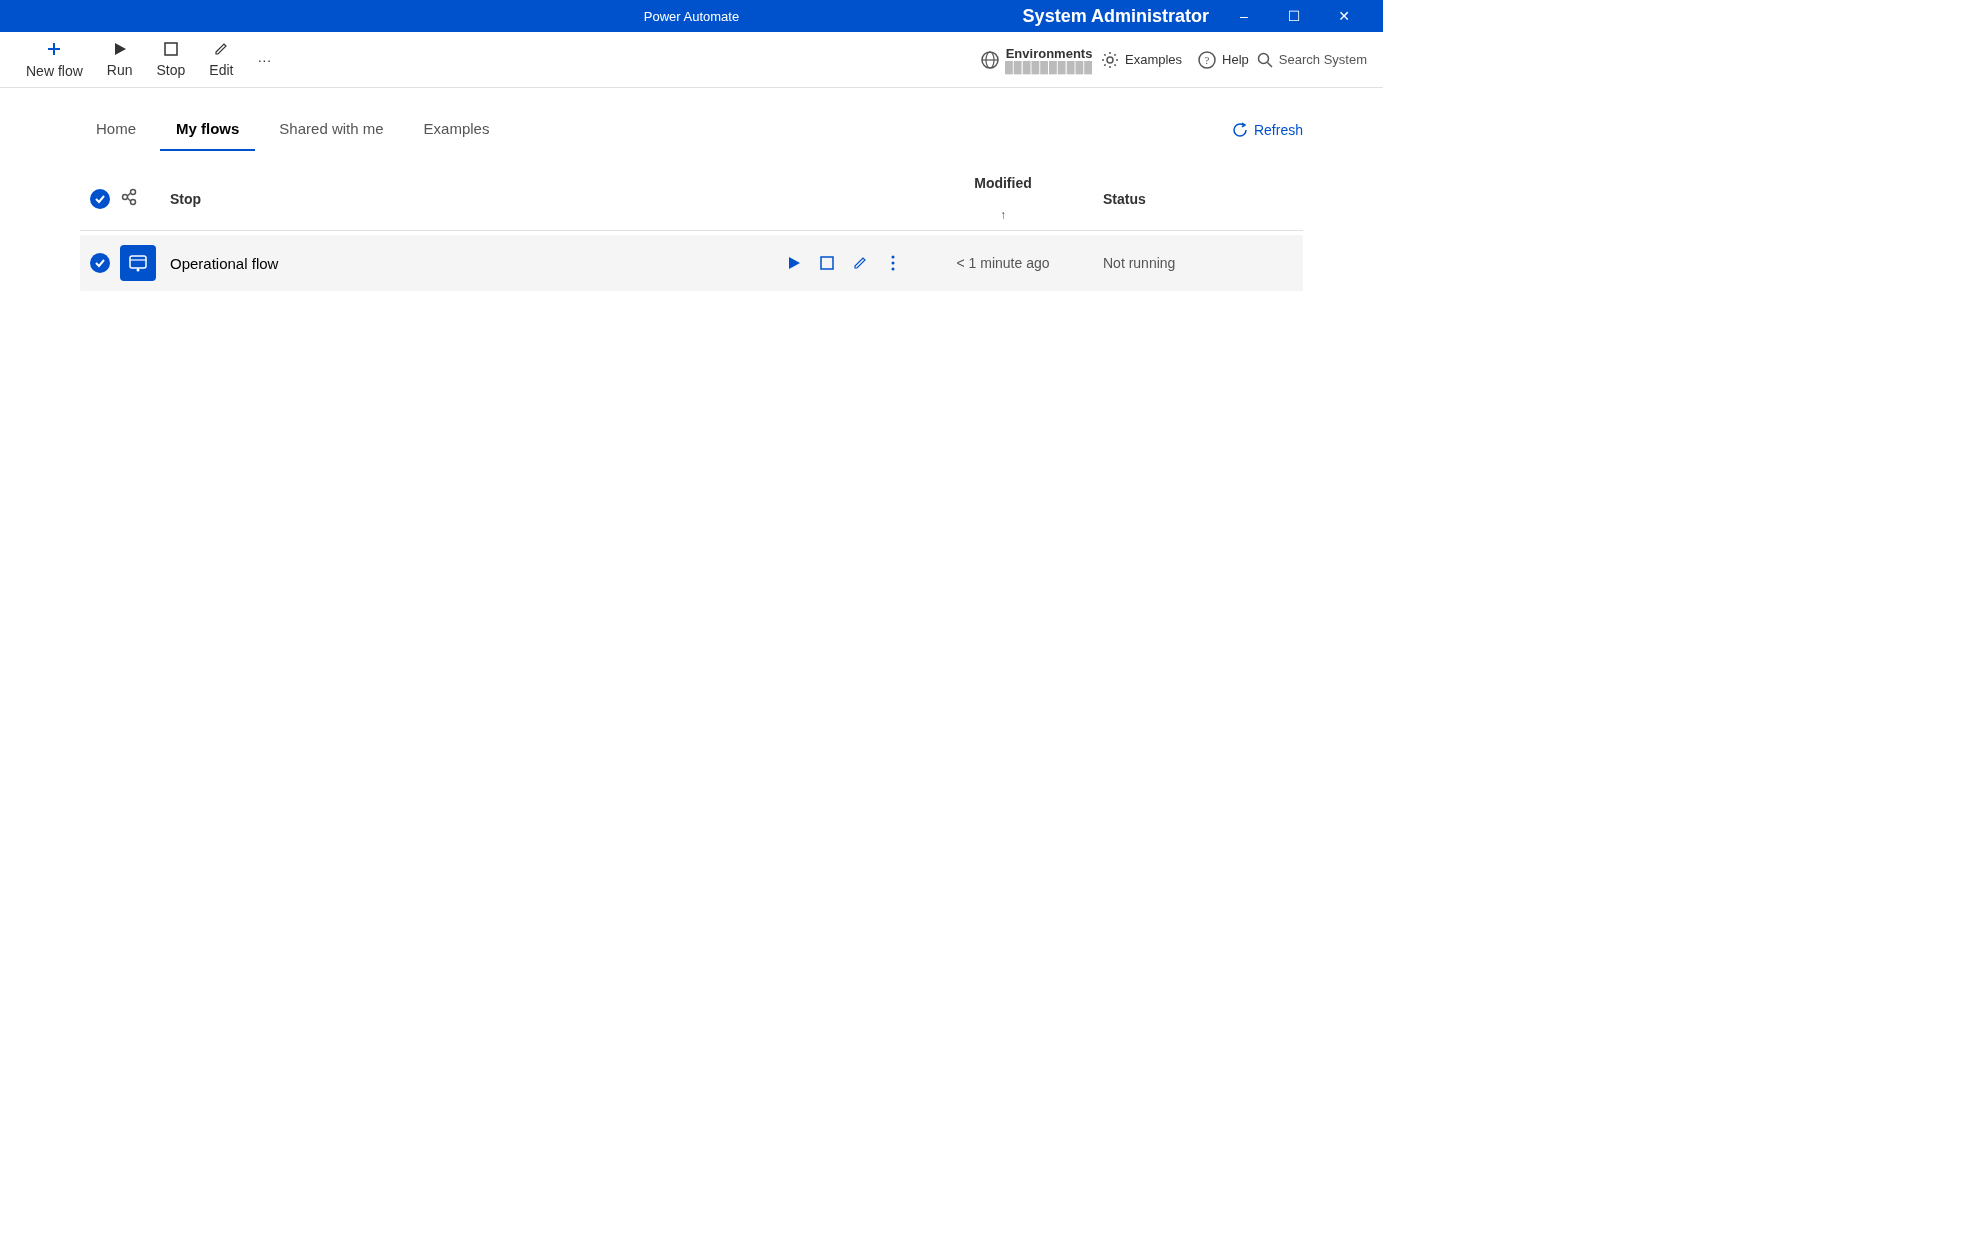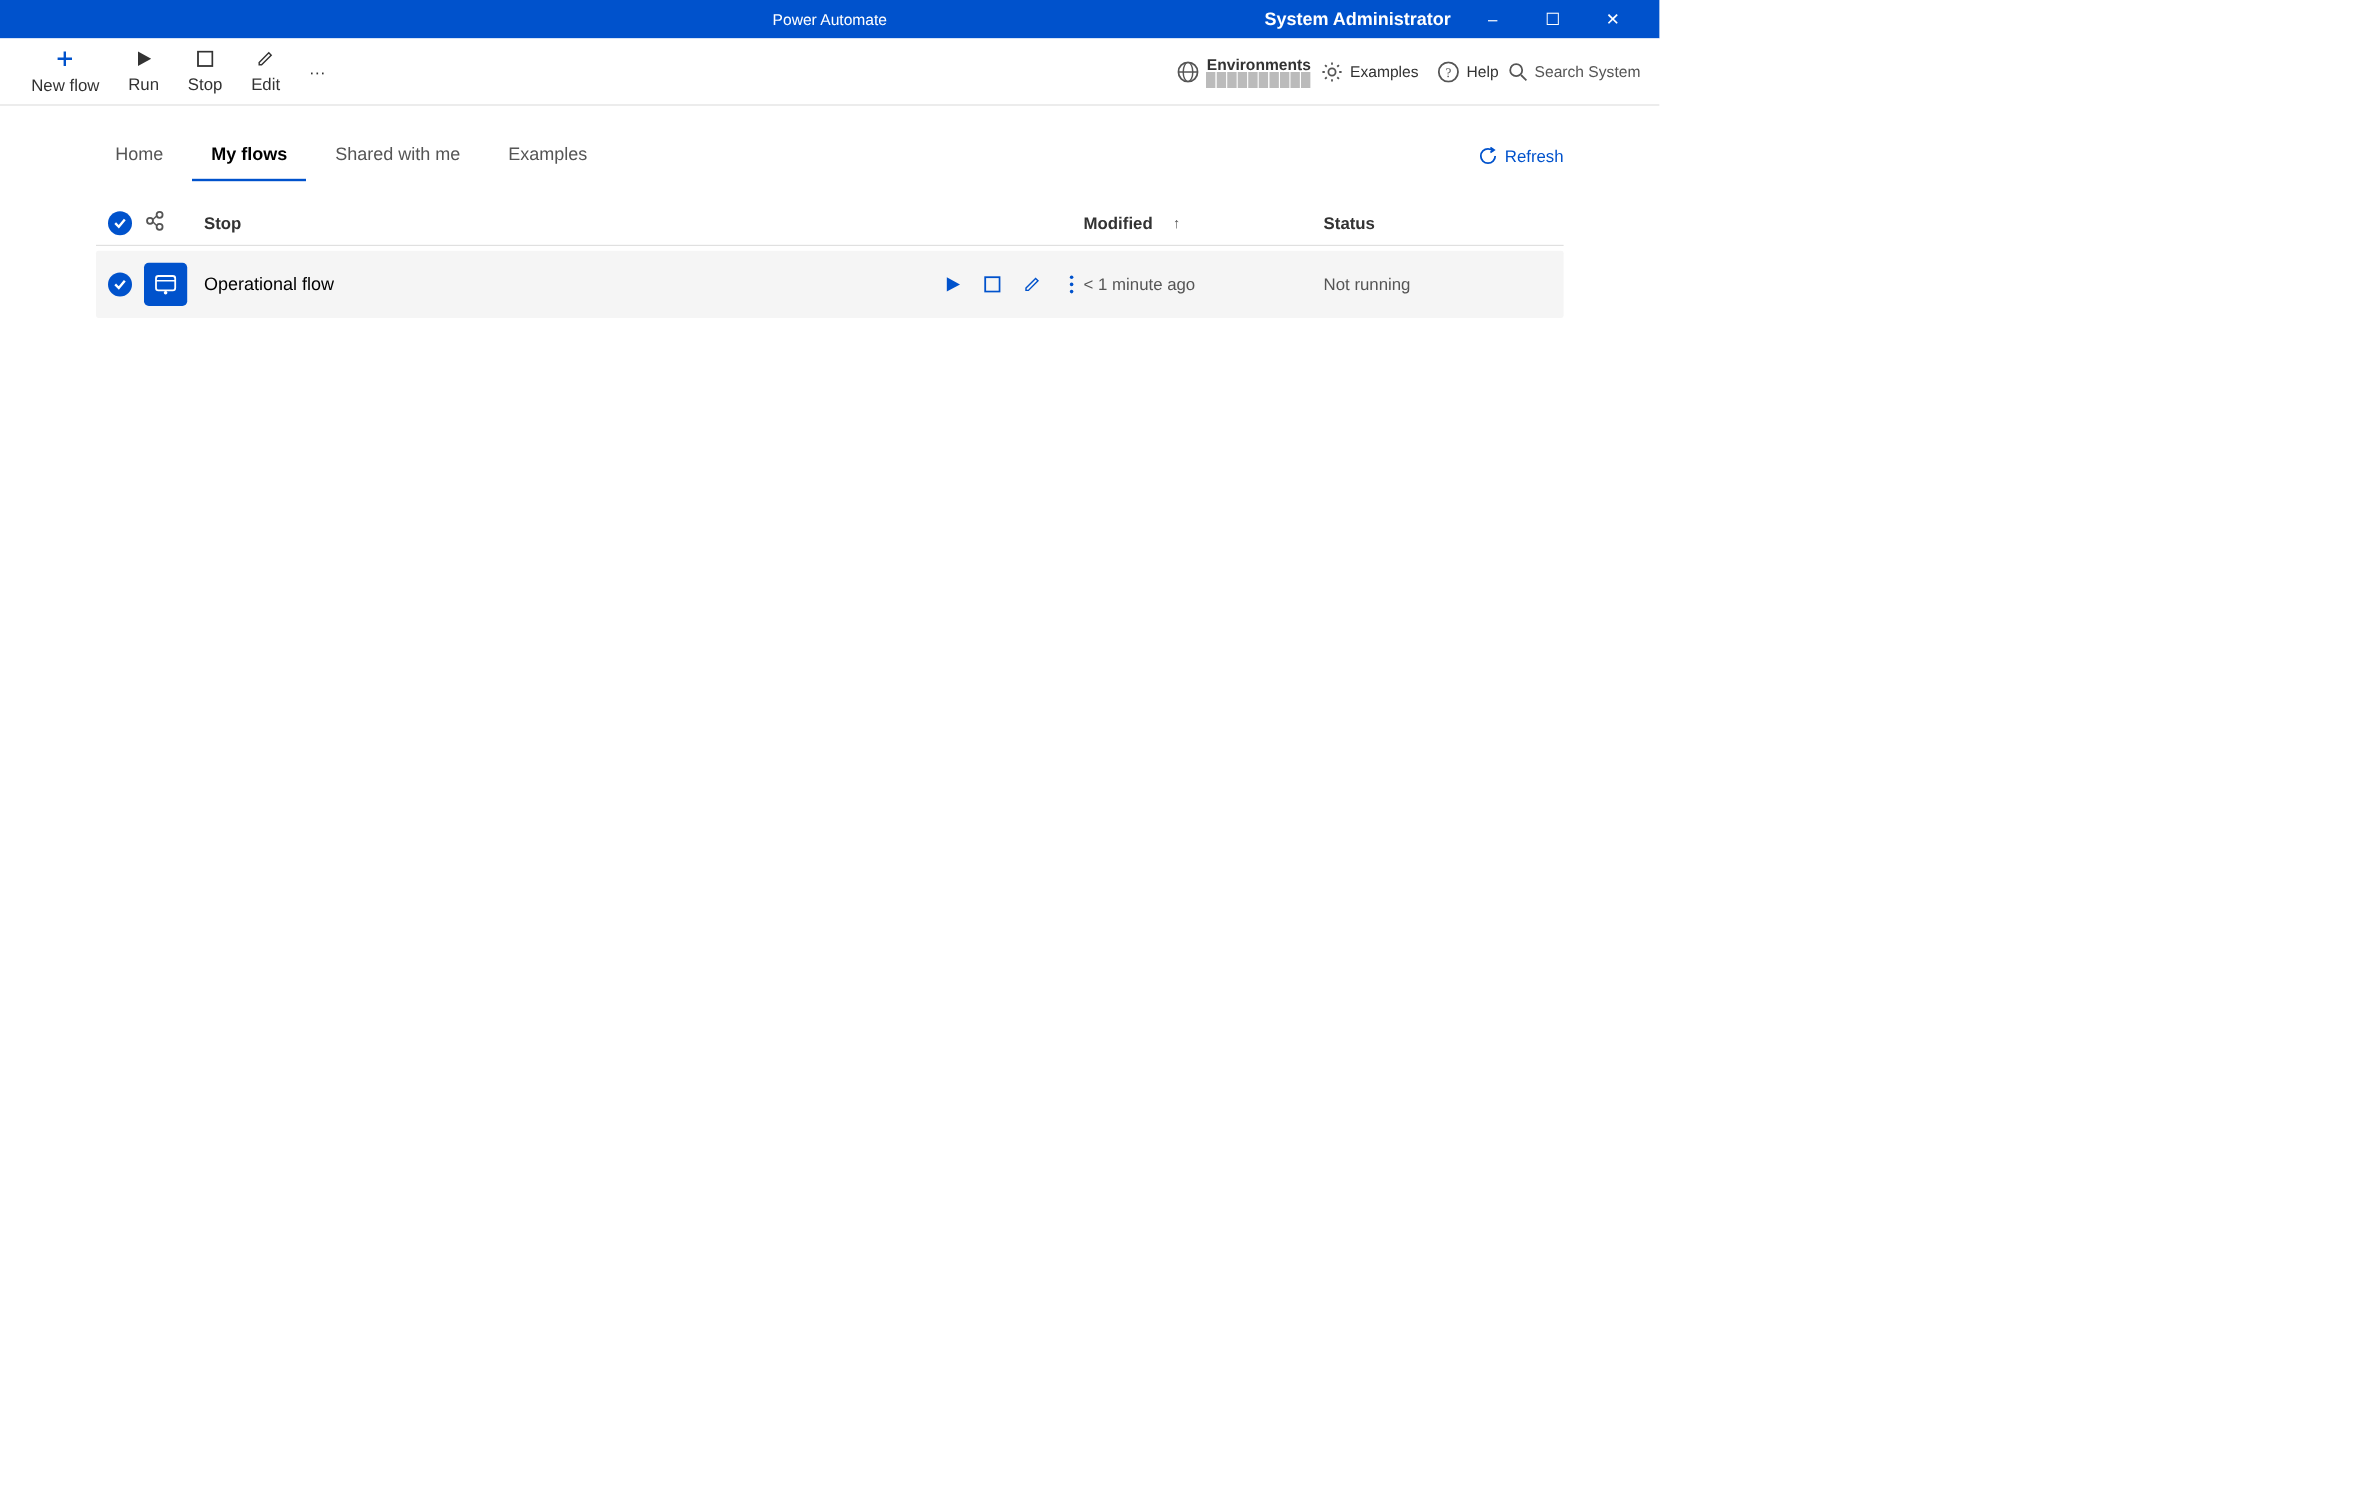--- a/index.html
+++ b/index.html
@@ -86,21 +86,21 @@
 
     
     .table-area { padding: 0 80px; margin-top: 16px; }
     .table-header {
       display: flex; align-items: center;
       padding: 8px 0; border-bottom: 1px solid #e0e0e0;
       font-size: 14px; font-weight: 600; color: #333;
     }
     .col-check { width: 40px; display: flex; align-items: center; }
     .col-name { flex: 1; }
-    .col-modified { width: 200px; display: flex; align-items: center; gap: 17px; }
+    .col-modified { width: 200px; display: flex; align-items: center; gap: 17px; flex-direction: column; }
     .col-status { width: 200px; }
 
     .table-row {
       display: flex; align-items: center;
       padding: 8px 0; min-height: 56px;
       background: #f5f5f5;
       border-radius: 2px;
       cursor: pointer;
     }
 
@@ -133,21 +133,21 @@
     .header-checkbox-area { width: 40px; display: flex; align-items: center; justify-content: center; }
     .header-flow-icon-area { width: 50px; }
   </style>
 </head>
 <body>
 
 <div class="title-bar">
   <div style="width:200px"></div>
   <span class="title-bar-title">Power Automate</span>
   <div class="title-bar-right">
-    <span style="font-size:15px;font-weight:600;margin-right:8px;">System Administrator</span>
+    <span style="font-size:18px;font-weight:600;margin-right:8px;">System Administrator</span>
     <button class="title-bar-btn">–</button>
     <button class="title-bar-btn">☐</button>
     <button class="title-bar-btn close">✕</button>
   </div>
 </div>
 
 <div class="toolbar">
   <button class="toolbar-btn">
     <svg width="16" height="16" viewBox="0 0 16 16" fill="#0052cc">
         <path d="M8 2v12M2 8h12" stroke="#0052cc" stroke-width="2"></path>

